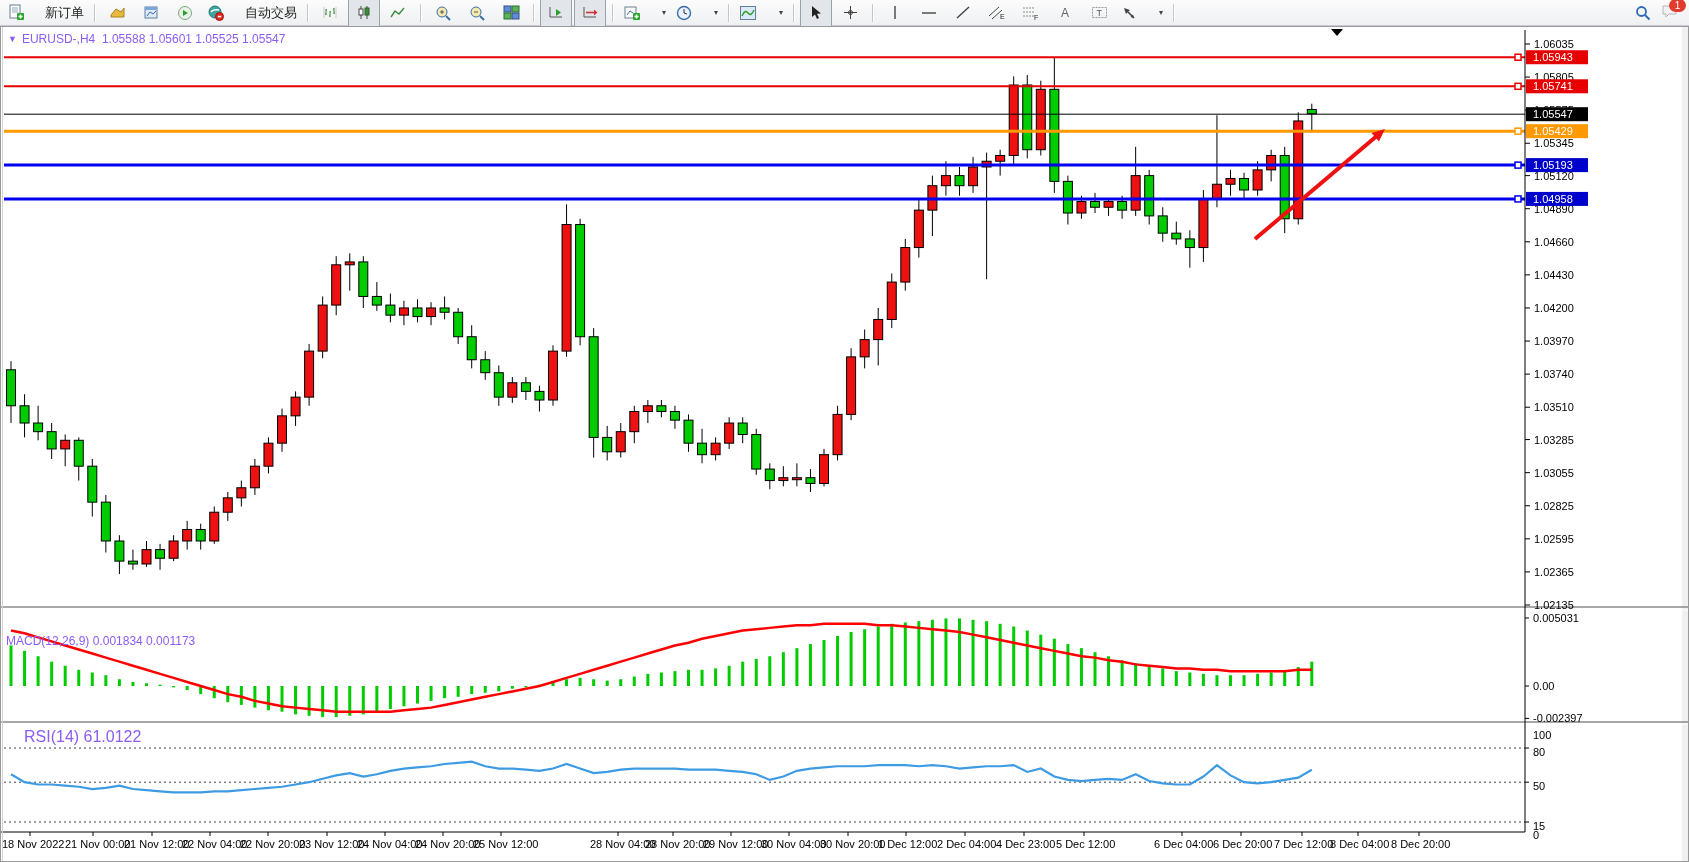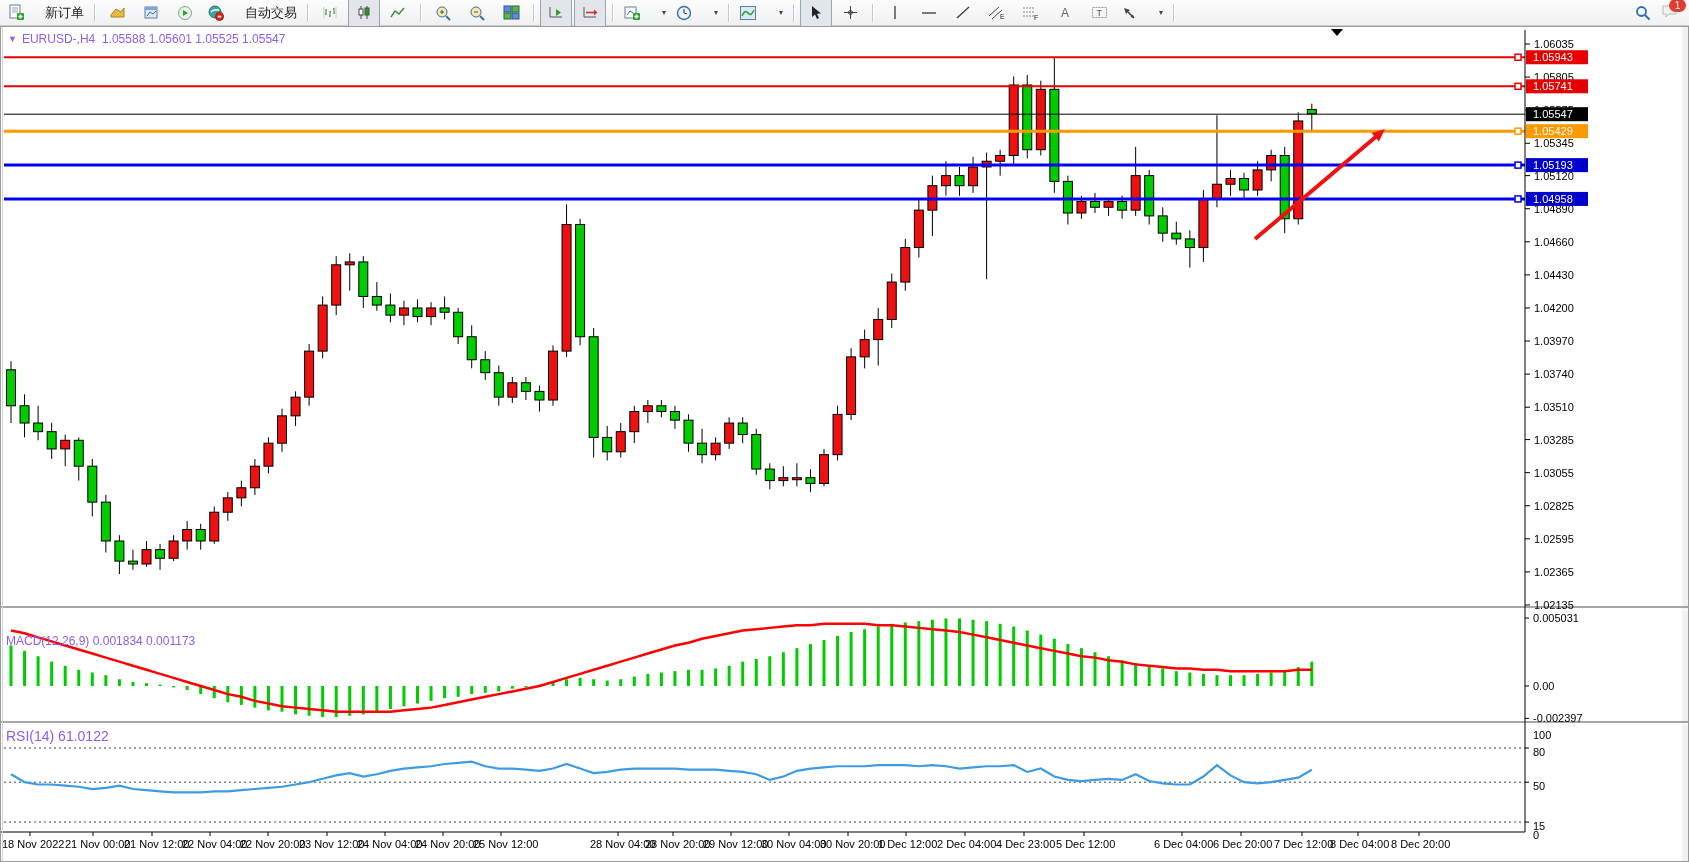--- a/index.html
+++ b/index.html
@@ -19,21 +19,21 @@
   .chatwrap{position:relative;margin-right:6px;}
   .badge{position:absolute;top:-4px;right:-7px;background:#e23b2e;color:#fff;border-radius:8px;
     font-size:10px;min-width:13px;height:13px;display:flex;align-items:center;justify-content:center;padding:0 2px;}
   
   #chartwin{position:absolute;left:0;top:26px;width:1689px;height:836px;background:#fff;}
   #chart-svg{position:absolute;left:0;top:0;}
   .overlay{position:absolute;font-size:12px;color:#8b5cf6;white-space:nowrap;pointer-events:none;}
   #title-row{left:8px;top:6px;}
   #title-row .tri{font-size:9px;vertical-align:1px;margin-right:5px;}
   #macd-row{left:6px;top:588px;font-size:12px;margin-top:20px;}
-  #rsi-row{left:6px;top:702px;font-size:14px;}
+  #rsi-row{left:24px;top:702px;font-size:16px;}
 </style>
 </head>
 <body>
 
 <div id="app">
 
   <div id="toolbar">
     <div class="tbtn">
       <svg width="17" height="17" viewBox="0 0 17 17">
           <rect x="2" y="1" width="10" height="13" fill="#fdfdfd" stroke="#6b7f93"></rect>

